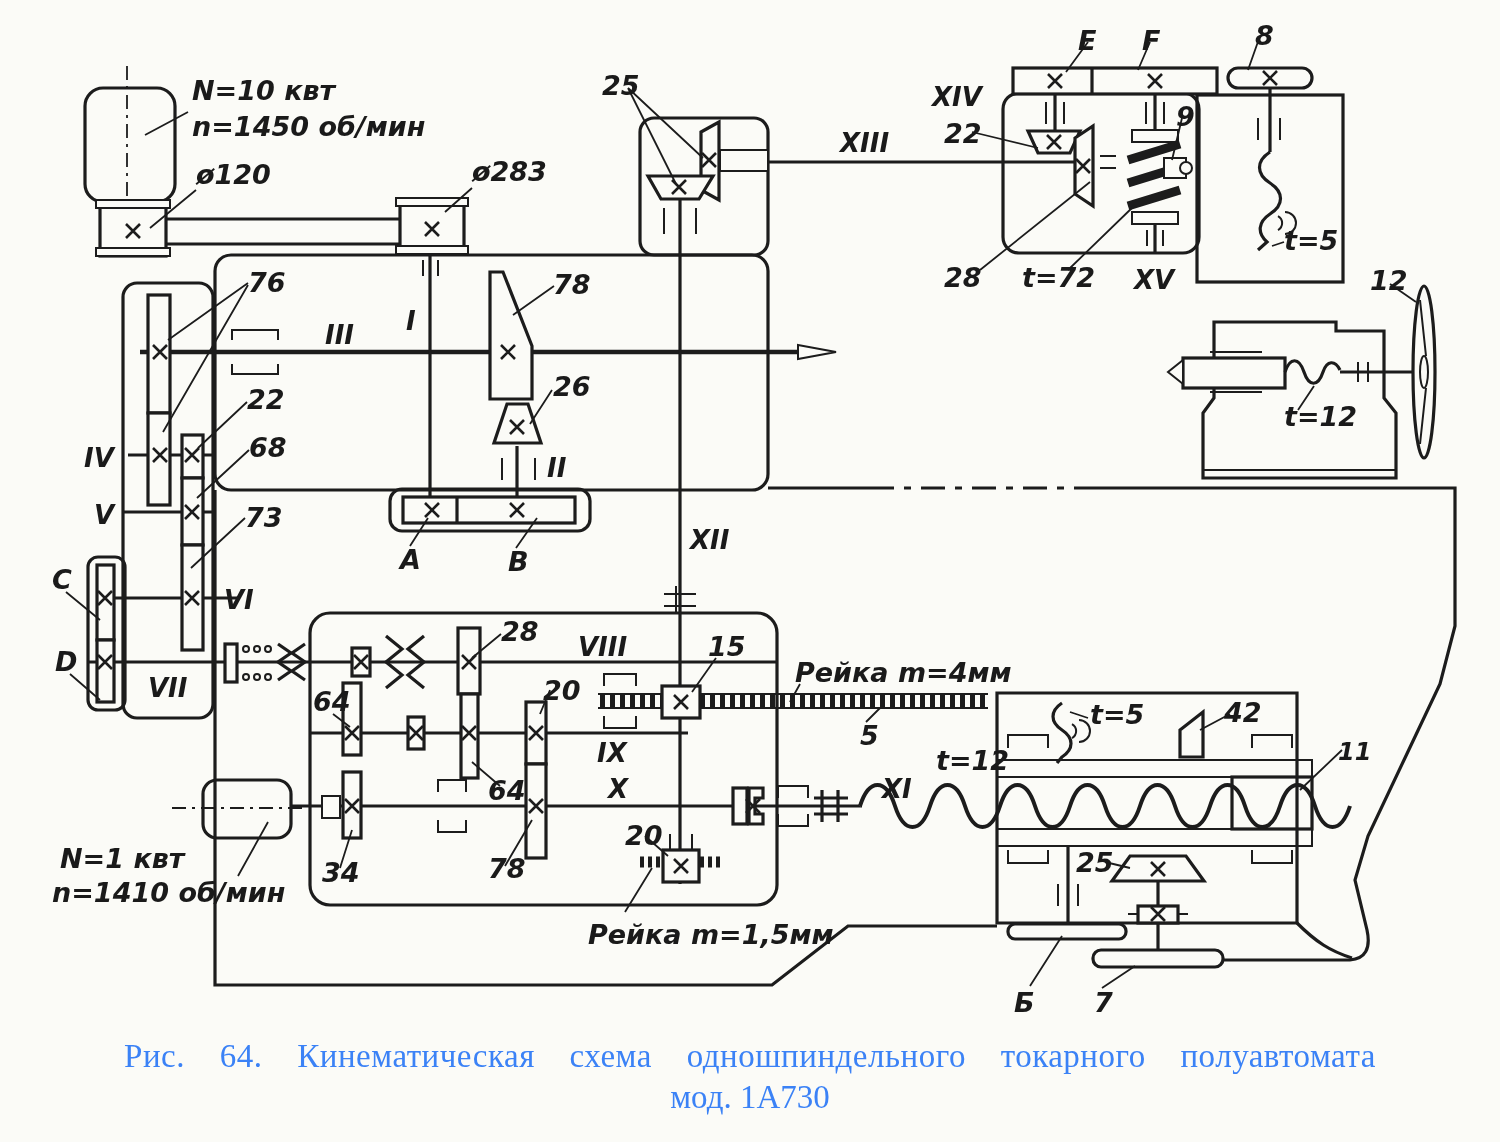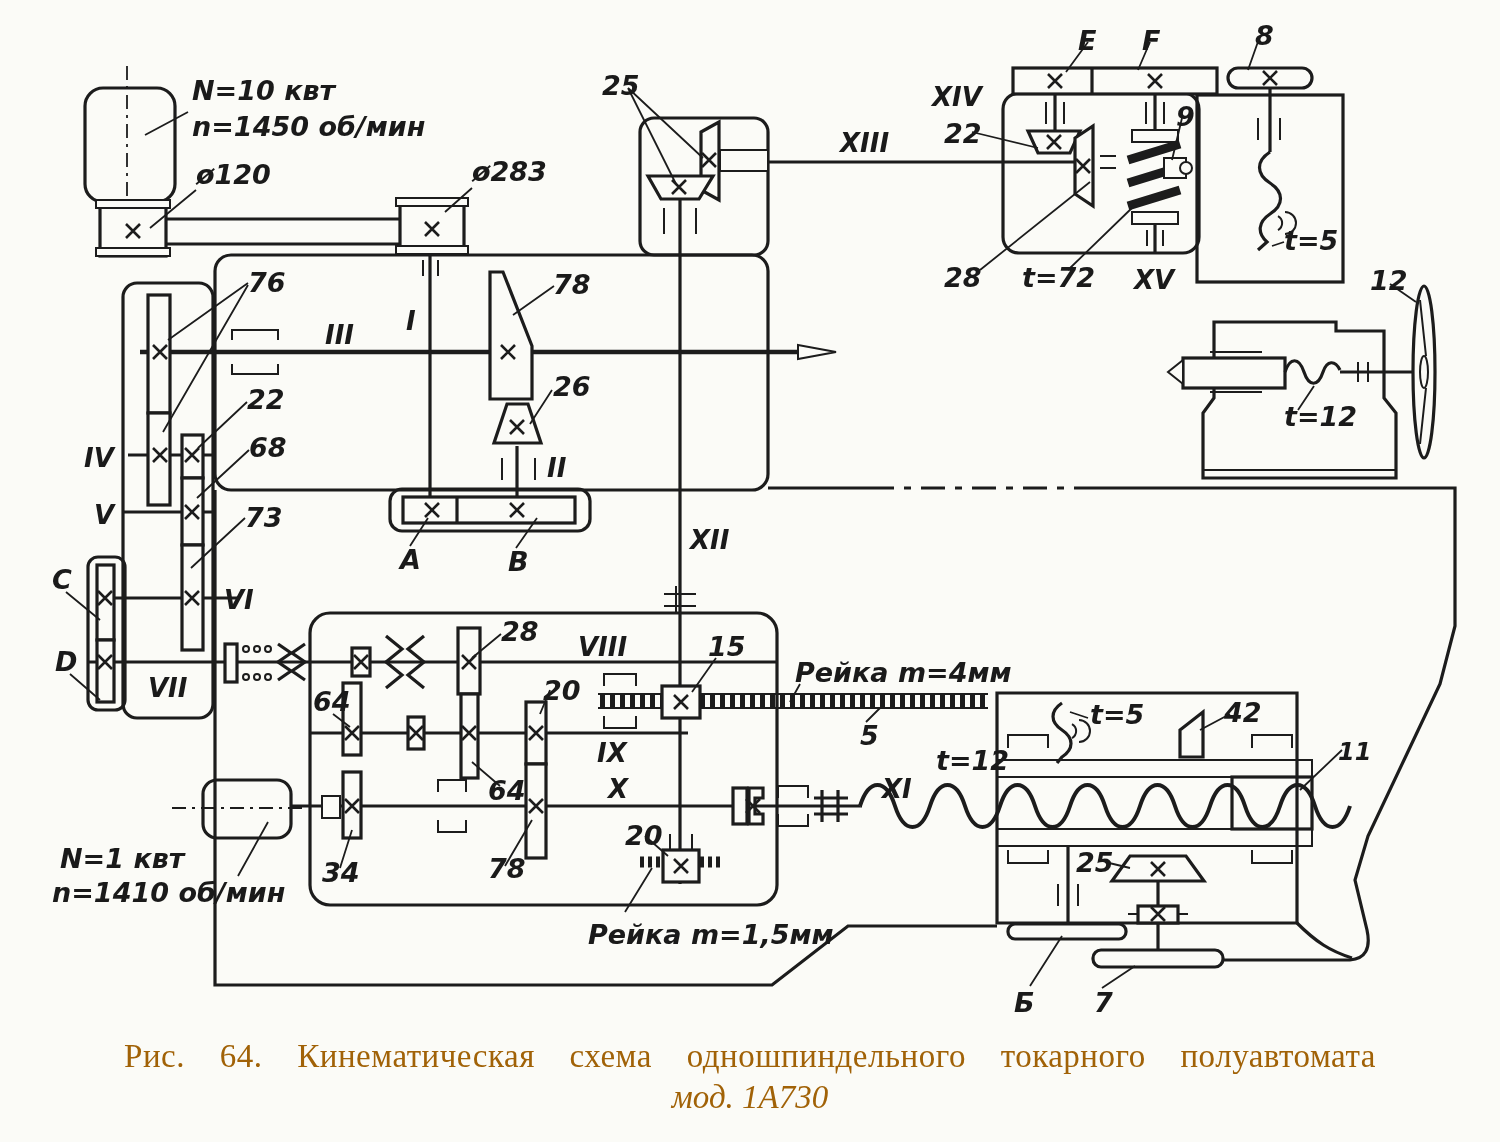--- a/index.html
+++ b/index.html
@@ -10,23 +10,23 @@
   .ink{stroke:#1c1c1c;fill:none;}
   .s2{stroke-width:2;}
   .s3{stroke-width:3.2;}
   .s4{stroke-width:4.4;}
   .thin{stroke-width:1.8;}
   .paperfill{fill:#fbfbf7;}
   .lbl{font:italic 700 27px "DejaVu Sans",sans-serif;fill:#1a1a1a;stroke:none;}
   .lbl-sm{font:italic 700 24px "DejaVu Sans",sans-serif;fill:#1a1a1a;stroke:none;}
   .lbl-rm{font:italic 700 26px "DejaVu Sans",sans-serif;fill:#1a1a1a;stroke:none;}
   .caption{position:absolute;left:0;top:1038px;width:1500px;text-align:center;
-           font-family:"Liberation Serif","DejaVu Serif",serif;color:#a16207;}
+           font-family:"Liberation Serif","DejaVu Serif",serif;color:#3b82f6;}
   .caption .l1{font-size:33px;word-spacing:26px;letter-spacing:.5px;}
-  .caption .l2{font-size:33px;margin-top:4px;font-style:italic;}
+  .caption .l2{font-size:33px;margin-top:4px;}
 </style>
 </head>
 <body>
 
 <div class="stage">
 <svg width="1500" height="1142" viewBox="0 0 1500 1142">
   <defs>
     <path id="xm" class="ink" stroke-width="2.6" d="M-7,-7 L7,7 M-7,7 L7,-7"></path>
     <pattern id="h1" width="9" height="9" patternUnits="userSpaceOnUse" patternTransform="rotate(45)">
       <line x1="0" y1="0" x2="0" y2="9" stroke="#1c1c1c" stroke-width="2.6"></line>

